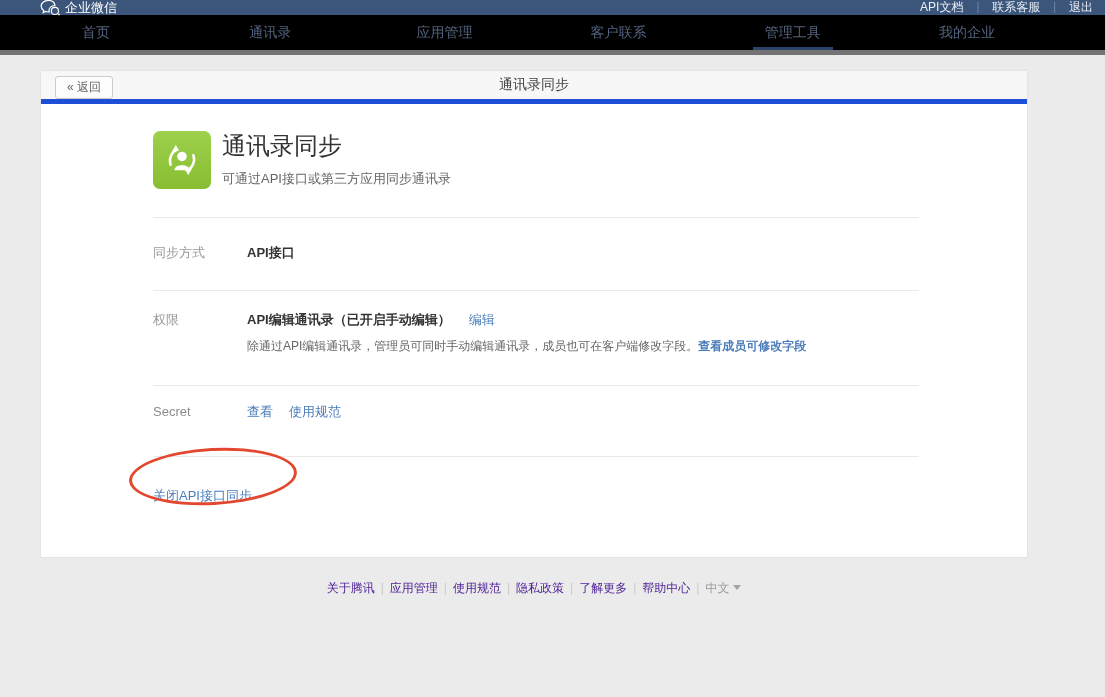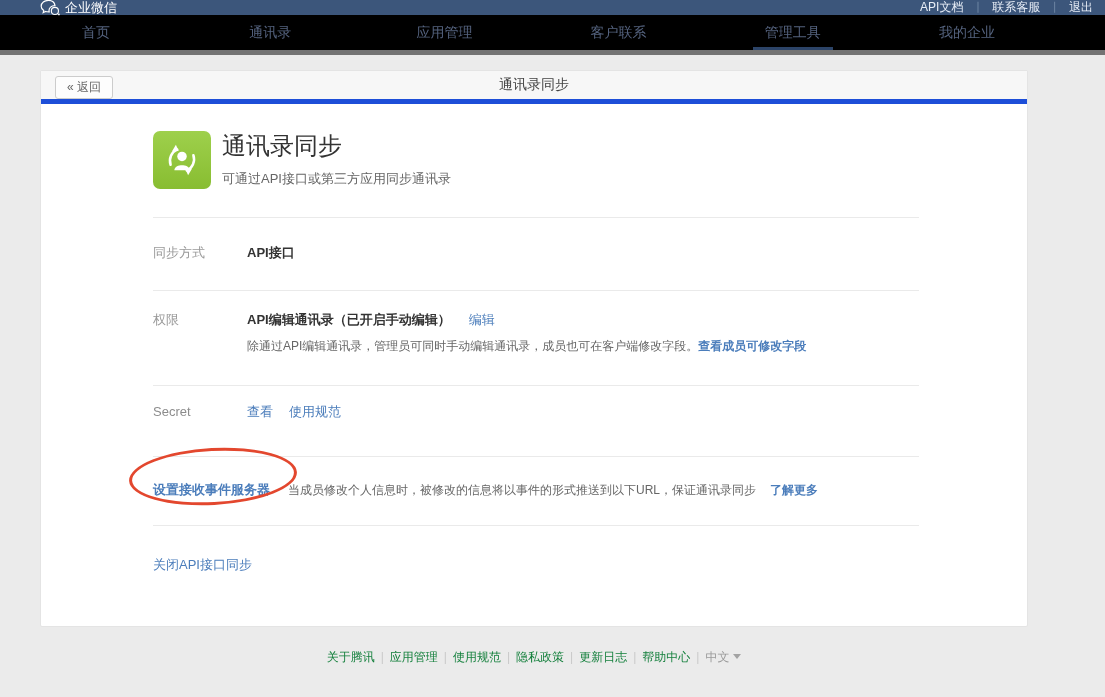--- a/index.html
+++ b/index.html
@@ -84,21 +84,21 @@
   
   .annotation {
     position:absolute; left:88px; top:377px; width:168px; height:57px;
     border:3px solid #e3472e; border-radius:50%;
     transform:rotate(-3deg); pointer-events:none;
   }
 
   
   .footer { width:988px; margin-left:40px; text-align:center; margin-top:22px; }
   .f-links { font-size:12px; color:#9a9a9a; }
-  .f-links a { color:#15803d; }
+  .f-links a { color:#4c1d95; }
   .f-sep { color:#c9c9c9; margin:0 6px; }
   .lang { cursor:pointer; white-space:nowrap; }
   .caret {
     display:inline-block; width:0; height:0; margin-left:4px; vertical-align:2px;
     border-left:4px solid transparent; border-right:4px solid transparent;
     border-top:5px solid #a3a3a3;
   }
   .f-copy { font-size:12px; color:#9f9f9f; margin-top:8px; }
 </style>
 </head>
@@ -191,35 +191,29 @@
           <span>除通过API编辑通讯录，管理员可同时手动编辑通讯录，成员也可在客户端修改字段。</span><a class="lnk b" style="font-size:12px;">查看成员可修改字段</a>
         </div>
       </div>
 
       <div class="row row-secret flexline">
         <div class="row-label" style="color:#8c8c8c;">Secret</div>
         <a class="lnk">查看</a>
         <a class="lnk secret-gap">使用规范</a>
       </div>
 
-      <div class="row row-callback flexline">
-        <a class="lnk b cb-link">设置接收事件服务器</a>
-        <div class="cb-desc">
-          <span>当成员修改个人信息时，被修改的信息将以事件的形式推送到以下URL，保证通讯录同步</span><a class="lnk b cb-more">了解更多</a>
-        </div>
-      </div>
 
       <div class="row row-close">
         <a class="lnk">关闭API接口同步</a>
       </div>
 
     </div>
 
     <div class="annotation"></div>
   </main>
 
   <footer class="footer">
     <div class="f-links">
-      <a>关于腾讯</a><span class="f-sep">|</span><a>应用管理</a><span class="f-sep">|</span><a>使用规范</a><span class="f-sep">|</span><a>隐私政策</a><span class="f-sep">|</span><a>更新日志</a><span class="f-sep">|</span><a>帮助中心</a><span class="f-sep">|</span><span class="lang"><span>中文</span><span class="caret"></span></span>
+      <a>关于腾讯</a><span class="f-sep">|</span><a>应用管理</a><span class="f-sep">|</span><a>使用规范</a><span class="f-sep">|</span><a>隐私政策</a><span class="f-sep">|</span><a>了解更多</a><span class="f-sep">|</span><a>帮助中心</a><span class="f-sep">|</span><span class="lang"><span>中文</span><span class="caret"></span></span>
     </div>
   </footer>
 
 </div>
 
 </body></html>

